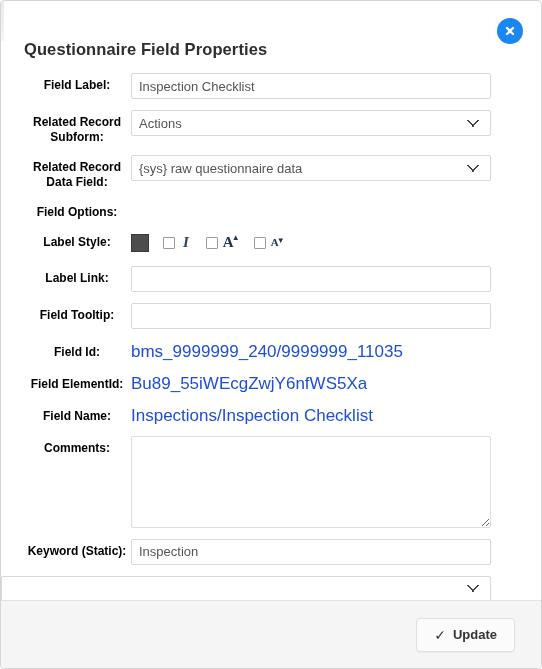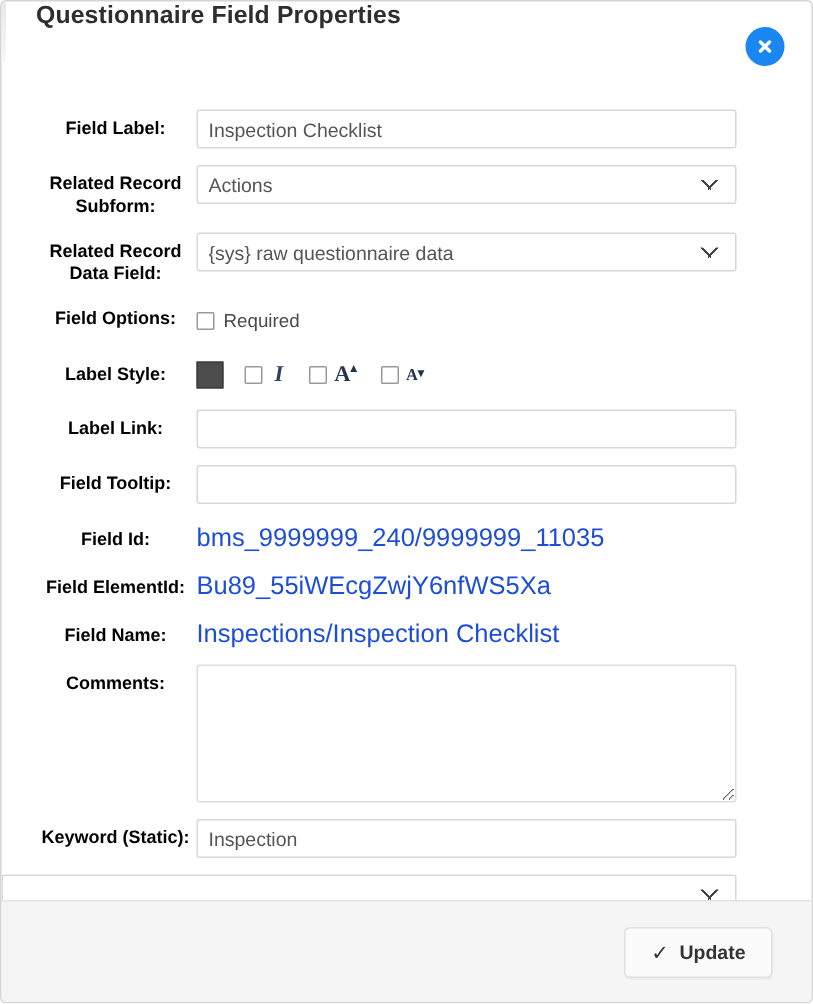--- a/index.html
+++ b/index.html
@@ -27,21 +27,21 @@
     flex-direction: column;
     overflow: hidden;
   }
 
   
   .dlg-header {
     position: relative;
     height: 58px;
     flex: 0 0 58px;
     display: flex;
-    align-items: flex-start;
+    align-items: flex-end;
     padding: 0 16px 0 23px;
     box-sizing: border-box;
   }
   .dlg-title {
     font-size: 16.5px;
     font-weight: bold;
     color: #2e2e2e;
     letter-spacing: .1px;
     white-space: nowrap;
   }
@@ -305,26 +305,20 @@
       <div class="lbl">Related Record Data Field:</div>
       <div class="ctl">
         <select class="sel">
           <option>{sys} raw questionnaire data</option>
         </select>
       </div>
     </div>
 
     <div class="row tight">
       <div class="lbl">Field Options:</div>
-      <div class="ctl">
-        <div class="opt-line">
-          <span class="cb"></span>
-          <span class="opt-text">Required</span>
-        </div>
-      </div>
     </div>
 
     <div class="row tight">
       <div class="lbl">Label Style:</div>
       <div class="ctl">
         <div class="style-line">
           <span class="swatch"></span>
 
           <span class="style-grp">
             <span class="cb"></span>

